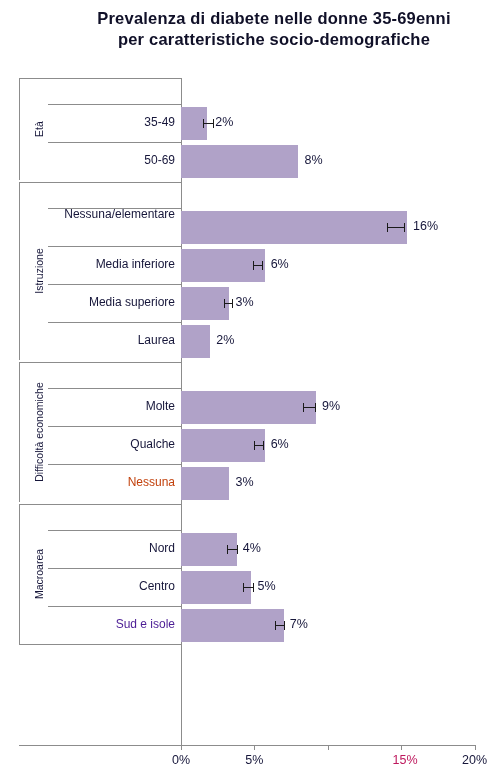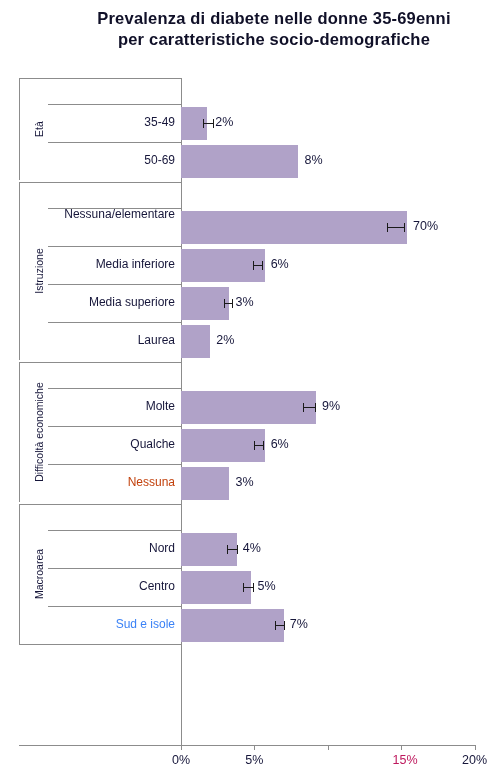--- a/index.html
+++ b/index.html
@@ -168,21 +168,21 @@
       <div class="bar-label" style="left: 304.44px; top: 154px; color: rgb(22, 22, 58);">8%</div>
       <div class="cat-label" style="left: 48px; width: 127px; top: 154px; color: rgb(22, 22, 58);">50-69</div>
       <div class="frame-line" style="left: 19px; top: 78px; width: 1px; height: 102px;"></div>
       <div class="group-label" style="left: 34px; top: 129px; color: rgb(22, 22, 58); transform: rotate(-90deg) translate(-50%, 0px); transform-origin: 0px 0px;">Età</div>
       <div class="group-line" style="left: 19px; top: 182px; width: 162px;"></div>
       <div class="inner-line" style="left: 48px; top: 208px; width: 133px;"></div>
       <div class="bar" style="left: 181px; top: 210.5px; width: 226.072px; height: 33px; background: rgb(176, 162, 200);"></div>
       <div class="errorbar" style="left: 386.52px; top: 227px; width: 17.616px; background: rgb(26, 26, 26);"></div>
       <div class="errorcap" style="left: 386.52px; top: 223px; height: 9px; background: rgb(26, 26, 26);"></div>
       <div class="errorcap" style="left: 404.136px; top: 223px; height: 9px; background: rgb(26, 26, 26);"></div>
-      <div class="bar-label" style="left: 413.072px; top: 220px; color: rgb(22, 22, 58);">70%</div>
+      <div class="bar-label" style="left: 413.072px; top: 220px; color: rgb(22, 22, 58);">16%</div>
       <div class="cat-label" style="left: 48px; width: 127px; top: 208px; color: rgb(22, 22, 58);">Nessuna/elementare</div>
       <div class="inner-line" style="left: 48px; top: 246px; width: 133px;"></div>
       <div class="bar" style="left: 181px; top: 248.5px; width: 83.676px; height: 33px; background: rgb(176, 162, 200);"></div>
       <div class="errorbar" style="left: 252.932px; top: 265px; width: 8.808px; background: rgb(26, 26, 26);"></div>
       <div class="errorcap" style="left: 252.932px; top: 261px; height: 9px; background: rgb(26, 26, 26);"></div>
       <div class="errorcap" style="left: 261.74px; top: 261px; height: 9px; background: rgb(26, 26, 26);"></div>
       <div class="bar-label" style="left: 270.676px; top: 258px; color: rgb(22, 22, 58);">6%</div>
       <div class="cat-label" style="left: 48px; width: 127px; top: 258px; color: rgb(22, 22, 58);">Media inferiore</div>
       <div class="inner-line" style="left: 48px; top: 284px; width: 133px;"></div>
       <div class="bar" style="left: 181px; top: 286.5px; width: 48.444px; height: 33px; background: rgb(176, 162, 200);"></div>
@@ -232,21 +232,21 @@
       <div class="errorcap" style="left: 242.656px; top: 583px; height: 9px; background: rgb(26, 26, 26);"></div>
       <div class="errorcap" style="left: 252.932px; top: 583px; height: 9px; background: rgb(26, 26, 26);"></div>
       <div class="bar-label" style="left: 257.464px; top: 580px; color: rgb(22, 22, 58);">5%</div>
       <div class="cat-label" style="left: 48px; width: 127px; top: 580px; color: rgb(22, 22, 58);">Centro</div>
       <div class="inner-line" style="left: 48px; top: 606px; width: 133px;"></div>
       <div class="bar" style="left: 181px; top: 608.5px; width: 102.76px; height: 33px; background: rgb(176, 162, 200);"></div>
       <div class="errorbar" style="left: 274.952px; top: 625px; width: 8.808px; background: rgb(26, 26, 26);"></div>
       <div class="errorcap" style="left: 274.952px; top: 621px; height: 9px; background: rgb(26, 26, 26);"></div>
       <div class="errorcap" style="left: 283.76px; top: 621px; height: 9px; background: rgb(26, 26, 26);"></div>
       <div class="bar-label" style="left: 289.76px; top: 618px; color: rgb(22, 22, 58);">7%</div>
-      <div class="cat-label" style="left: 48px; width: 127px; top: 618px; color: #3b82f6; text-align: right;">Sud e isole</div>
+      <div class="cat-label" style="left: 48px; width: 127px; top: 618px; color: #4c1d95; text-align: right;">Sud e isole</div>
       <div class="frame-line" style="left: 19px; top: 504px; width: 1px; height: 140px;"></div>
       <div class="group-line" style="left: 19px; top: 644px; width: 162px;"></div>
       <div class="group-label" style="left: 34px; top: 574px; color: rgb(22, 22, 58); transform: rotate(-90deg) translate(-50%, 0px); transform-origin: 0px 0px;">Macroarea</div>
       <div class="tick" style="left: 181px; top: 745px; background: rgb(140, 140, 140);"></div>
       <div class="tick-label" style="left: 151px; top: 753px; width: 60px; color: rgb(22, 22, 58);">0%</div>
       <div class="tick" style="left: 254.4px; top: 745px; background: rgb(140, 140, 140);"></div>
       <div class="tick-label" style="left: 224.4px; top: 753px; width: 60px; color: rgb(22, 22, 58);">5%</div>
       <div class="tick" style="left: 327.8px; top: 745px; background: rgb(140, 140, 140);"></div>
       <div class="tick-label" style="left: 297.8px; top: 753px; width: 60px; color: rgb(22, 22, 58); margin-top: 37px;">10%</div>
       <div class="tick" style="left: 401.2px; top: 745px; background: rgb(140, 140, 140);"></div>

